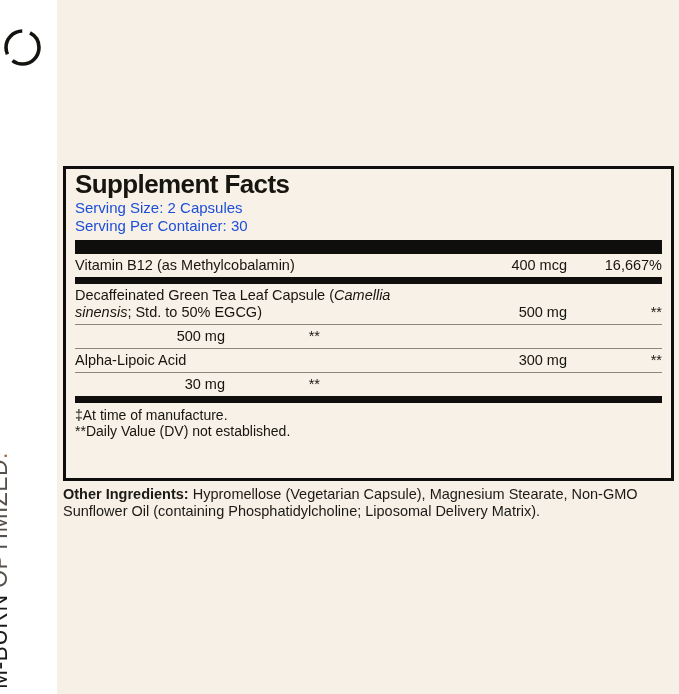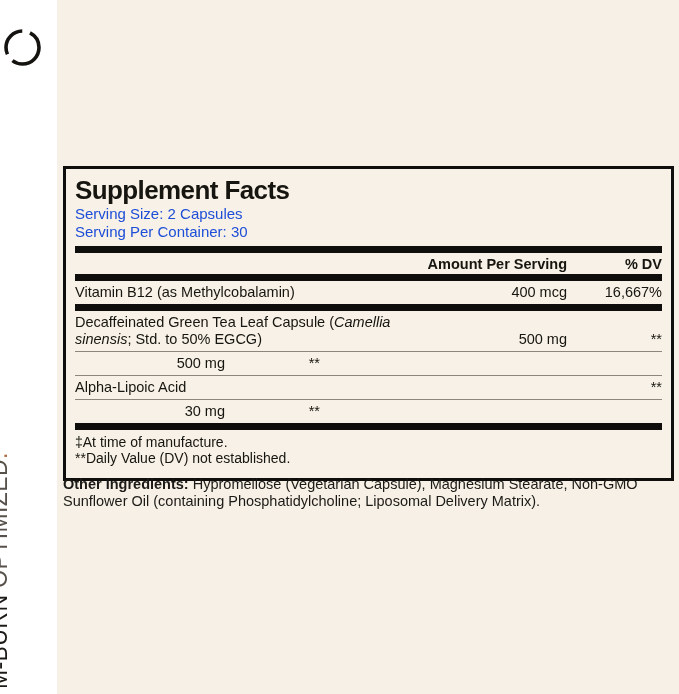--- a/index.html
+++ b/index.html
@@ -42,21 +42,21 @@
   .facts-box {
     position: absolute;
     left: 63px; top: 166px;
     width: 611px; height: 315px;
     border: 3px solid #0f0e0c;
     padding: 0 9px;
     background: #f7f1e7;
   }
   .sf-title {
     font-size: 26px; font-weight: bold; letter-spacing: -0.6px;
-    line-height: 30px; margin-top: 6px;
+    line-height: 30px; margin-top: 0;
   }
   .serving-line { font-size: 15px; line-height: 17.5px; color: #1d4ed8; }
   .bar { height: 7px; background: #0f0e0c; }
   .bar-top { margin-top: 6px; }
   .hdr-row {
     display: flex; align-items: center;
     font-weight: bold; font-size: 14.5px;
     padding: 3px 0 2px 0;
   }
   .col-name { flex: 1; padding-right: 8px; }
@@ -74,21 +74,21 @@
     font-style: italic;
     font-size: 14.5px; line-height: 16.5px;
     text-align: justify;
     padding: 0 0 4px 10px;
   }
   .footnotes { font-size: 14px; line-height: 16px; padding-top: 4px; }
 
   
   .other-ing {
     position: absolute;
-    left: 63px; top: 476px; width: 613px;
+    left: 63px; top: 486px; width: 613px;
     font-size: 14.5px; line-height: 16.5px;
     color: #1c1a16;
   }
   .other-ing b { font-weight: bold; }
 </style>
 </head>
 <body>
 
 <div class="label-bg"></div>
 
@@ -102,25 +102,20 @@
   <span class="brand-primary">M-BURN</span><span class="brand-primary">&nbsp;</span><span class="brand-secondary">OPTIMIZED</span><span class="brand-period">.</span>
 </div>
 
 <div class="facts-box">
   <div class="sf-title">Supplement Facts</div>
   <div class="serving-line">Serving Size: 2 Capsules</div>
   <div class="serving-line">Serving Per Container: 30</div>
 
   <div class="bar bar-top"></div>
 
-  <div class="hdr-row">
-    <div class="col-name"></div>
-    <div class="col-amt">Amount Per Serving</div>
-    <div class="col-dv">% DV</div>
-  </div>
 
   <div class="bar"></div>
 
   <div id="rows-container">
       <div class="row">
         <div class="col-name"><span>Vitamin B12 (as Methylcobalamin)</span></div>
         <div class="col-amt">400 mcg</div>
         <div class="col-dv">16,667%</div>
       </div>
       <div class="bar"></div>
@@ -130,20 +125,21 @@
         <div class="col-dv">**</div>
       </div>
       <div class="thin-divider"></div>
       <div class="row">
         <div class="col-amt">500 mg</div>
         <div class="col-dv">**</div>
       </div>
       <div class="thin-divider"></div>
       <div class="row">
         <div class="col-name"><span>Alpha-Lipoic Acid</span></div>
+        <div class="col-amt">300 mg</div>
         <div class="col-dv">**</div>
       </div>
       <div class="thin-divider"></div>
       <div class="row">
         <div class="col-amt">30 mg</div>
         <div class="col-dv">**</div>
       </div>
       <div class="bar"></div>
     </div>
 

